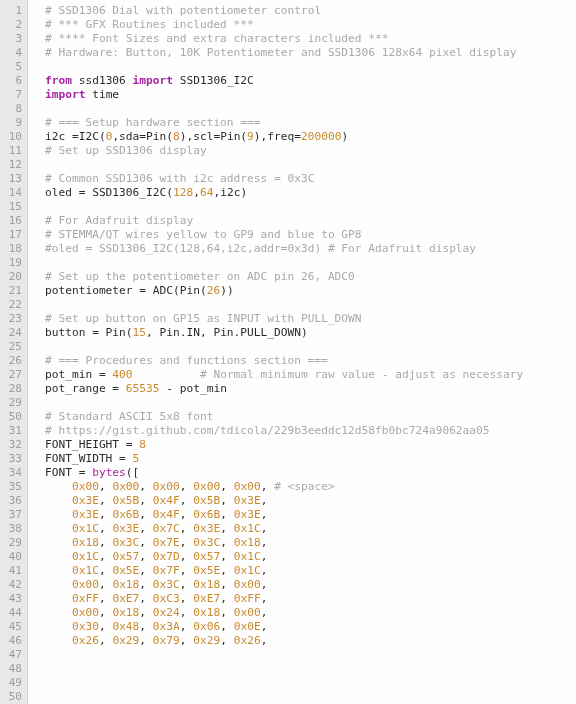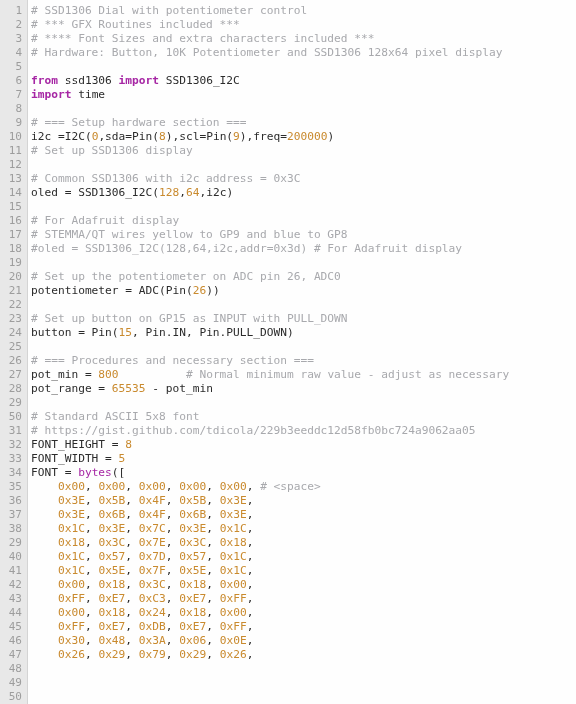--- a/index.html
+++ b/index.html
@@ -53,21 +53,21 @@
     background: #d4d4d4;
   }
 
   
   #code {
     flex: 1 1 auto;
     height: 704px;
     background: #fefefe;
     box-sizing: border-box;
     padding-top: 4px;
-    padding-left: 3px;
+    padding-left: 17px;
     overflow: hidden;
   }
   #code .line {
     display: block;
     height: 14px;
     line-height: 14px;
     white-space: pre;
     font-size: 11.2px;
     color: #2b2b2b;
   }
@@ -158,37 +158,36 @@
       <span class="line"><span class="t-com"># For Adafruit display</span></span>
       <span class="line"><span class="t-com"># STEMMA/QT wires yellow to GP9 and blue to GP8</span></span>
       <span class="line"><span class="t-com">#oled = SSD1306_I2C(128,64,i2c,addr=0x3d) # For Adafruit display</span></span>
       <span class="line">&nbsp;</span>
       <span class="line"><span class="t-com"># Set up the potentiometer on ADC pin 26, ADC0</span></span>
       <span class="line"><span class="t-id">potentiometer = ADC(Pin(</span><span class="t-num">26</span><span class="t-id">))</span></span>
       <span class="line">&nbsp;</span>
       <span class="line"><span class="t-com"># Set up button on GP15 as INPUT with PULL_DOWN</span></span>
       <span class="line"><span class="t-id">button = Pin(</span><span class="t-num">15</span><span class="t-id">, Pin.IN, Pin.PULL_DOWN)</span></span>
       <span class="line">&nbsp;</span>
-      <span class="line"><span class="t-com"># === Procedures and necessary section ===</span></span>
-      <span class="line"><span class="t-id">pot_min = </span><span class="t-num">800</span><span class="t-id">          </span><span class="t-com"># Normal minimum raw value - adjust as necessary</span></span>
+      <span class="line"><span class="t-com"># === Procedures and functions section ===</span></span>
+      <span class="line"><span class="t-id">pot_min = </span><span class="t-num">400</span><span class="t-id">          </span><span class="t-com"># Normal minimum raw value - adjust as necessary</span></span>
       <span class="line"><span class="t-id">pot_range = </span><span class="t-num">65535</span><span class="t-id"> - pot_min</span></span>
       <span class="line">&nbsp;</span>
       <span class="line"><span class="t-com"># Standard ASCII 5x8 font</span></span>
       <span class="line"><span class="t-com"># https://gist.github.com/tdicola/229b3eeddc12d58fb0bc724a9062aa05</span></span>
       <span class="line"><span class="t-id">FONT_HEIGHT = </span><span class="t-num">8</span></span>
       <span class="line"><span class="t-id">FONT_WIDTH = </span><span class="t-num">5</span></span>
       <span class="line"><span class="t-id">FONT = </span><span class="t-bi">bytes</span><span class="t-id">([</span></span>
       <span class="line"><span class="t-id">    </span><span class="t-num">0x00</span><span class="t-id">, </span><span class="t-num">0x00</span><span class="t-id">, </span><span class="t-num">0x00</span><span class="t-id">, </span><span class="t-num">0x00</span><span class="t-id">, </span><span class="t-num">0x00</span><span class="t-id">, </span><span class="t-com"># &lt;space&gt;</span></span>
       <span class="line"><span class="t-id">    </span><span class="t-num">0x3E</span><span class="t-id">, </span><span class="t-num">0x5B</span><span class="t-id">, </span><span class="t-num">0x4F</span><span class="t-id">, </span><span class="t-num">0x5B</span><span class="t-id">, </span><span class="t-num">0x3E</span><span class="t-id">,</span></span>
       <span class="line"><span class="t-id">    </span><span class="t-num">0x3E</span><span class="t-id">, </span><span class="t-num">0x6B</span><span class="t-id">, </span><span class="t-num">0x4F</span><span class="t-id">, </span><span class="t-num">0x6B</span><span class="t-id">, </span><span class="t-num">0x3E</span><span class="t-id">,</span></span>
       <span class="line"><span class="t-id">    </span><span class="t-num">0x1C</span><span class="t-id">, </span><span class="t-num">0x3E</span><span class="t-id">, </span><span class="t-num">0x7C</span><span class="t-id">, </span><span class="t-num">0x3E</span><span class="t-id">, </span><span class="t-num">0x1C</span><span class="t-id">,</span></span>
       <span class="line"><span class="t-id">    </span><span class="t-num">0x18</span><span class="t-id">, </span><span class="t-num">0x3C</span><span class="t-id">, </span><span class="t-num">0x7E</span><span class="t-id">, </span><span class="t-num">0x3C</span><span class="t-id">, </span><span class="t-num">0x18</span><span class="t-id">,</span></span>
       <span class="line"><span class="t-id">    </span><span class="t-num">0x1C</span><span class="t-id">, </span><span class="t-num">0x57</span><span class="t-id">, </span><span class="t-num">0x7D</span><span class="t-id">, </span><span class="t-num">0x57</span><span class="t-id">, </span><span class="t-num">0x1C</span><span class="t-id">,</span></span>
       <span class="line"><span class="t-id">    </span><span class="t-num">0x1C</span><span class="t-id">, </span><span class="t-num">0x5E</span><span class="t-id">, </span><span class="t-num">0x7F</span><span class="t-id">, </span><span class="t-num">0x5E</span><span class="t-id">, </span><span class="t-num">0x1C</span><span class="t-id">,</span></span>
       <span class="line"><span class="t-id">    </span><span class="t-num">0x00</span><span class="t-id">, </span><span class="t-num">0x18</span><span class="t-id">, </span><span class="t-num">0x3C</span><span class="t-id">, </span><span class="t-num">0x18</span><span class="t-id">, </span><span class="t-num">0x00</span><span class="t-id">,</span></span>
       <span class="line"><span class="t-id">    </span><span class="t-num">0xFF</span><span class="t-id">, </span><span class="t-num">0xE7</span><span class="t-id">, </span><span class="t-num">0xC3</span><span class="t-id">, </span><span class="t-num">0xE7</span><span class="t-id">, </span><span class="t-num">0xFF</span><span class="t-id">,</span></span>
       <span class="line"><span class="t-id">    </span><span class="t-num">0x00</span><span class="t-id">, </span><span class="t-num">0x18</span><span class="t-id">, </span><span class="t-num">0x24</span><span class="t-id">, </span><span class="t-num">0x18</span><span class="t-id">, </span><span class="t-num">0x00</span><span class="t-id">,</span></span>
-      <span class="line"><span class="t-id">    </span><span class="t-num">0xFF</span><span class="t-id">, </span><span class="t-num">0xE7</span><span class="t-id">, </span><span class="t-num">0xDB</span><span class="t-id">, </span><span class="t-num">0xE7</span><span class="t-id">, </span><span class="t-num">0xFF</span><span class="t-id">,</span></span>
       <span class="line"><span class="t-id">    </span><span class="t-num">0x30</span><span class="t-id">, </span><span class="t-num">0x48</span><span class="t-id">, </span><span class="t-num">0x3A</span><span class="t-id">, </span><span class="t-num">0x06</span><span class="t-id">, </span><span class="t-num">0x0E</span><span class="t-id">,</span></span>
       <span class="line"><span class="t-id">    </span><span class="t-num">0x26</span><span class="t-id">, </span><span class="t-num">0x29</span><span class="t-id">, </span><span class="t-num">0x79</span><span class="t-id">, </span><span class="t-num">0x29</span><span class="t-id">, </span><span class="t-num">0x26</span><span class="t-id">,</span></span>
     </div>
 
 </div>
 
 </body></html>

